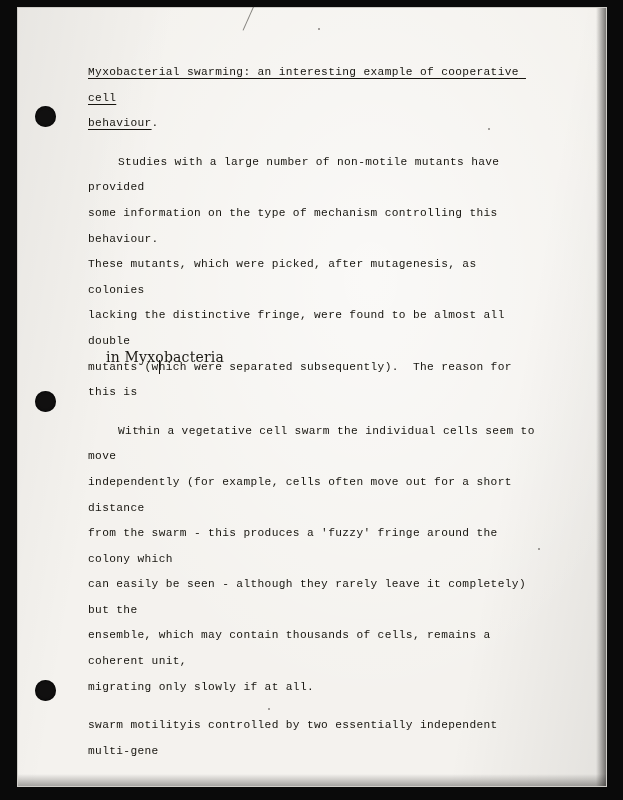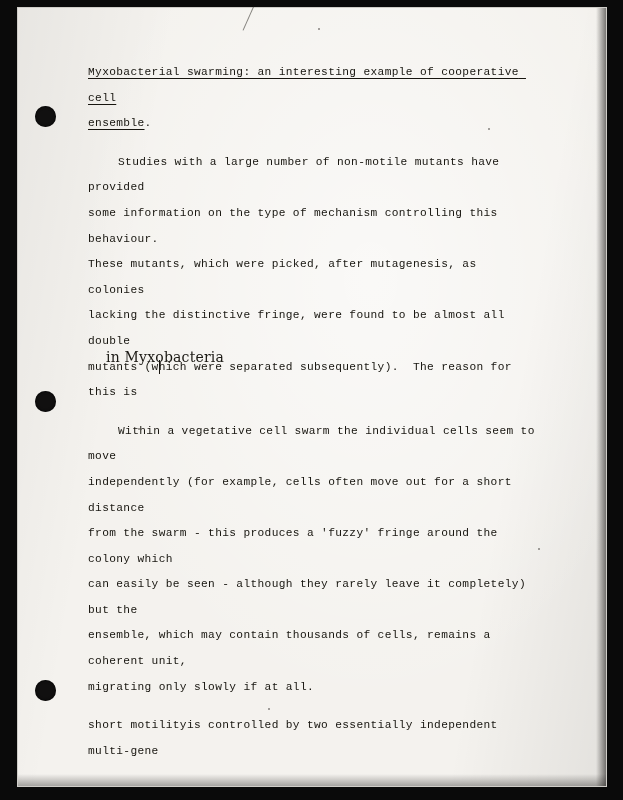--- a/index.html
+++ b/index.html
@@ -153,36 +153,36 @@
 
     <div class="speck" style="left:300px;top:20px;width:2px;height:2px;"></div>
     <div class="speck" style="left:470px;top:120px;width:2px;height:2px;"></div>
     <div class="speck" style="left:120px;top:420px;width:2px;height:2px;"></div>
     <div class="speck" style="left:520px;top:540px;width:2px;height:2px;"></div>
     <div class="speck" style="left:250px;top:700px;width:2px;height:2px;"></div>
 
     <div id="text-col">
 
 
-      <p class="heading"><span class="u">Myxobacterial swarming: an interesting example of cooperative cell</span><br><span class="u">ensemble</span><span>.</span></p>
+      <p class="heading"><span class="u">Myxobacterial swarming: an interesting example of cooperative cell</span><br><span class="u">behaviour</span><span>.</span></p>
 
       <p class="indent">Studies with a large number of non-motile mutants have provided
 some information on the type of mechanism controlling this behaviour.
 These mutants, which were picked, after mutagenesis, as colonies
 lacking the distinctive fringe, were found to be almost all double
 mutants (which were separated subsequently).  The reason for this is</p>
 
       <p class="indent">Within a vegetative cell swarm the individual cells seem to move
 independently (for example, cells often move out for a short distance
 from the swarm - this produces a 'fuzzy' fringe around the colony which
 can easily be seen - although they rarely leave it completely) but the
 ensemble, which may contain thousands of cells, remains a coherent unit,
 migrating only slowly if at all.</p>
 
-      <p><span>short motility</span><span>is controlled by two essentially independent multi-gene</span><br><br><br><br><br><br><br></p>
+      <p><span>swarm motility</span><span>is controlled by two essentially independent multi-gene</span><br><br><br><br><br><br><br></p>
 
     </div>
 
     <div class="handwrite" id="hand-insert">in Myxobacteria</div>
     <div class="caret-mark"></div>
 
   </div>
 </div>
 
 </body></html>

